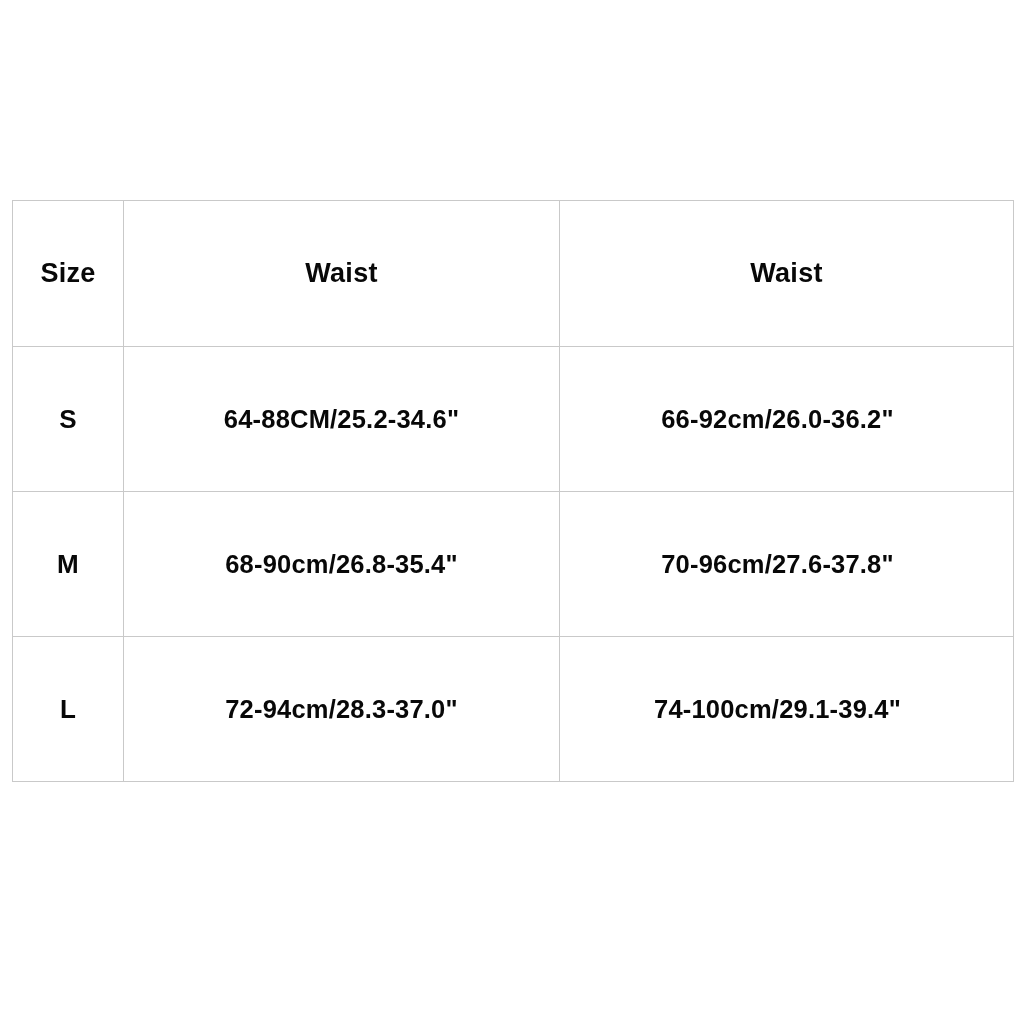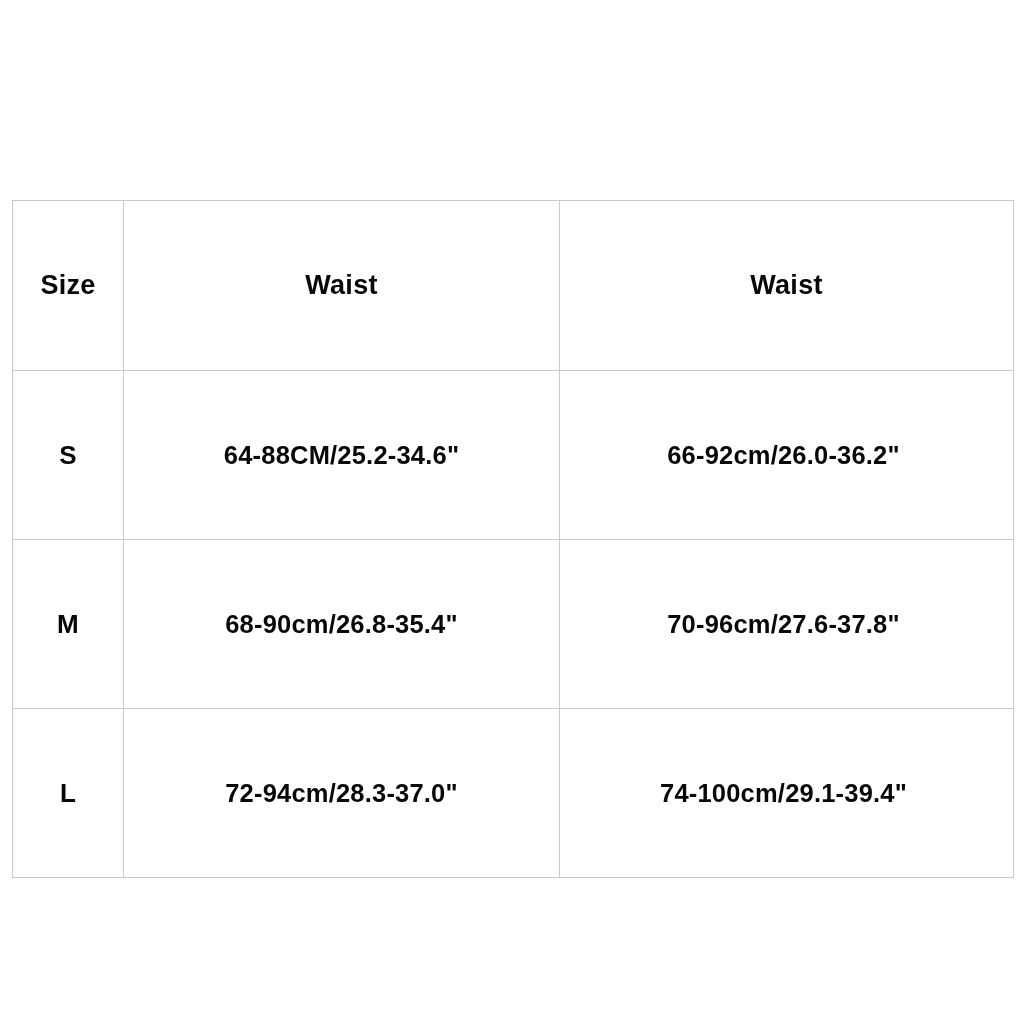--- a/index.html
+++ b/index.html
@@ -37,21 +37,21 @@
   table.size-chart col.col-waist-2 { width: 454px; }
 
   table.size-chart th,
   table.size-chart td {
     border: 1px solid #c9c9c9;
     text-align: center;
     vertical-align: middle;
     color: #080808;
     font-weight: bold;
     background: #ffffff;
-    padding: 12px;
+    padding: 0;
   }
 
   table.size-chart thead th {
     height: 145px;
     font-size: 27px;
     letter-spacing: 0.3px;
   }
 
   table.size-chart tbody td {
     height: 144px;

